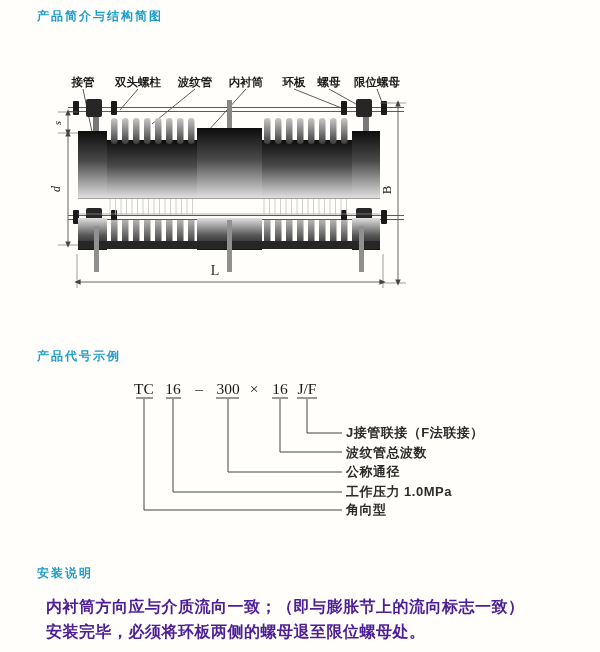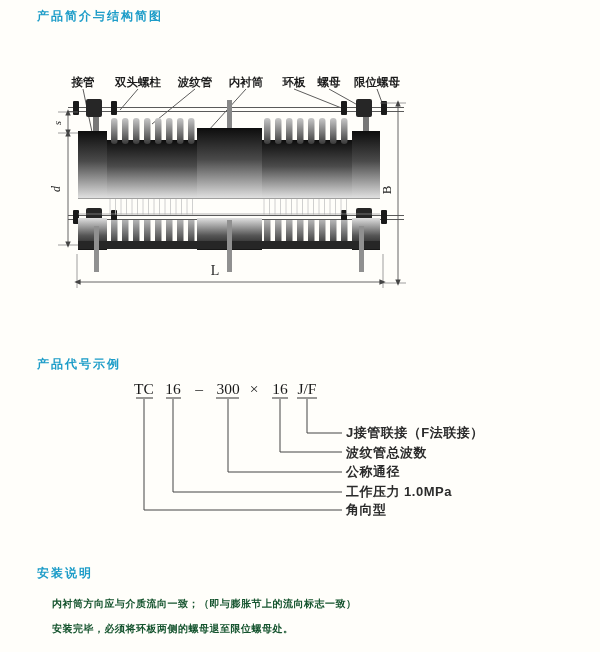--- a/index.html
+++ b/index.html
@@ -7,26 +7,26 @@
     width:600px;height:652px;position:relative;overflow:hidden;
     background:#fffefa;
     font-family:"Liberation Sans", sans-serif;
   }
   .sec-title{
     position:absolute;left:37px;
     font-size:12px;font-weight:bold;letter-spacing:2px;
     color:#1d9cc8;white-space:nowrap;
   }
   #title-intro{top:8px;}
-  #title-code{top:356px;text-align:center;}
+  #title-code{top:348px;text-align:center;}
   #title-install{top:565px;}
   .para{
-    position:absolute;left:52px;
-    font-size:10px;font-weight:600;letter-spacing:0.5px;
-    color:#14532d;white-space:nowrap;
+    position:absolute;left:46px;
+    font-size:16px;font-weight:600;letter-spacing:0.5px;
+    color:#4c1d95;white-space:nowrap;
   }
   #install-line1{top:597px;}
   #install-line2{top:622px;}
   svg{position:absolute;overflow:visible;}
   #structure-diagram{left:30px;top:62px;}
   #code-tree{left:118px;top:376px;}
   .part-label{font-size:11.5px;font-weight:bold;fill:#1c1c1c;}
   .dim-label{font-family:"Liberation Serif", serif;fill:#222;}
   .code-seg{font-family:"Liberation Serif", serif;font-size:15.5px;fill:#1a1a1a;}
   .callout{font-size:13px;font-weight:600;fill:#2b2b2b;letter-spacing:0.5px;}

